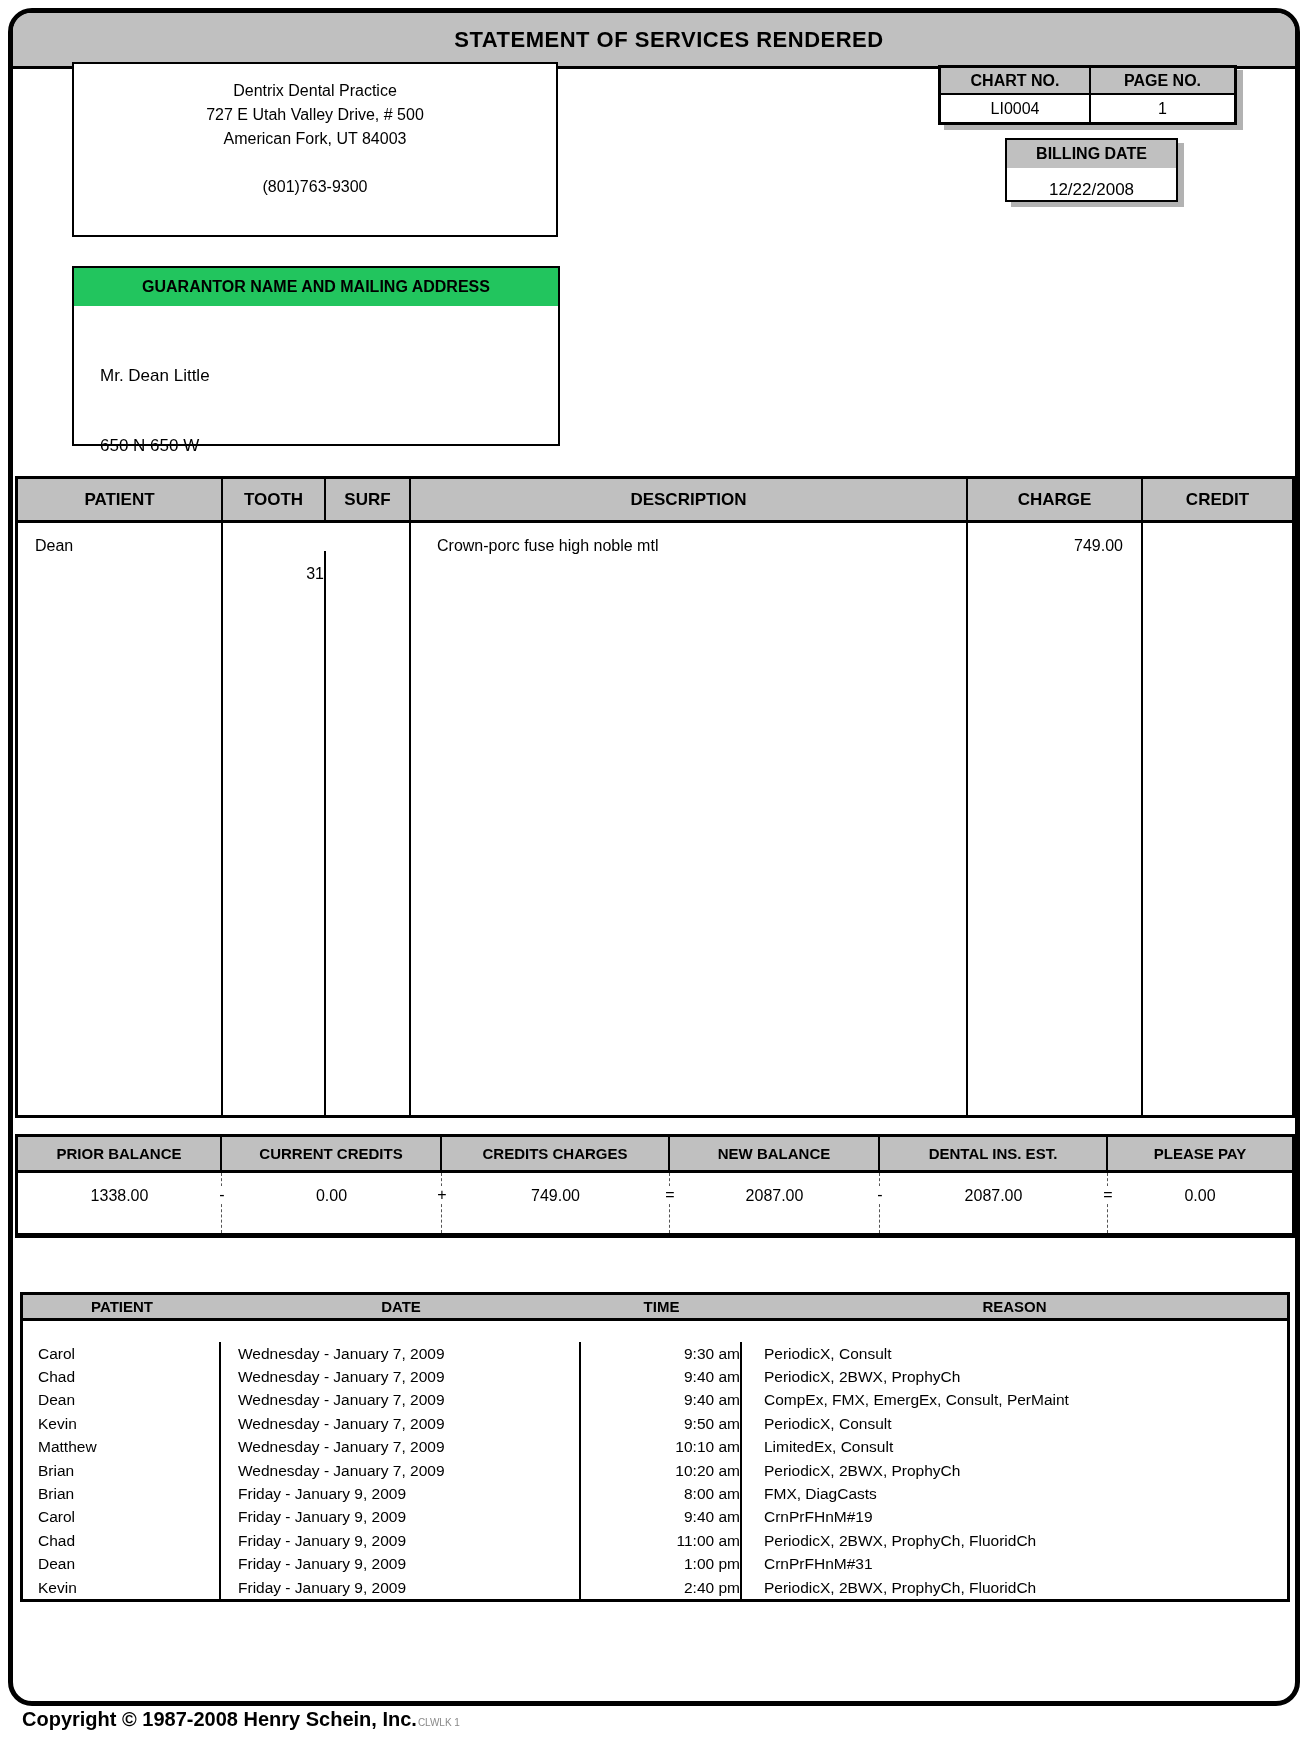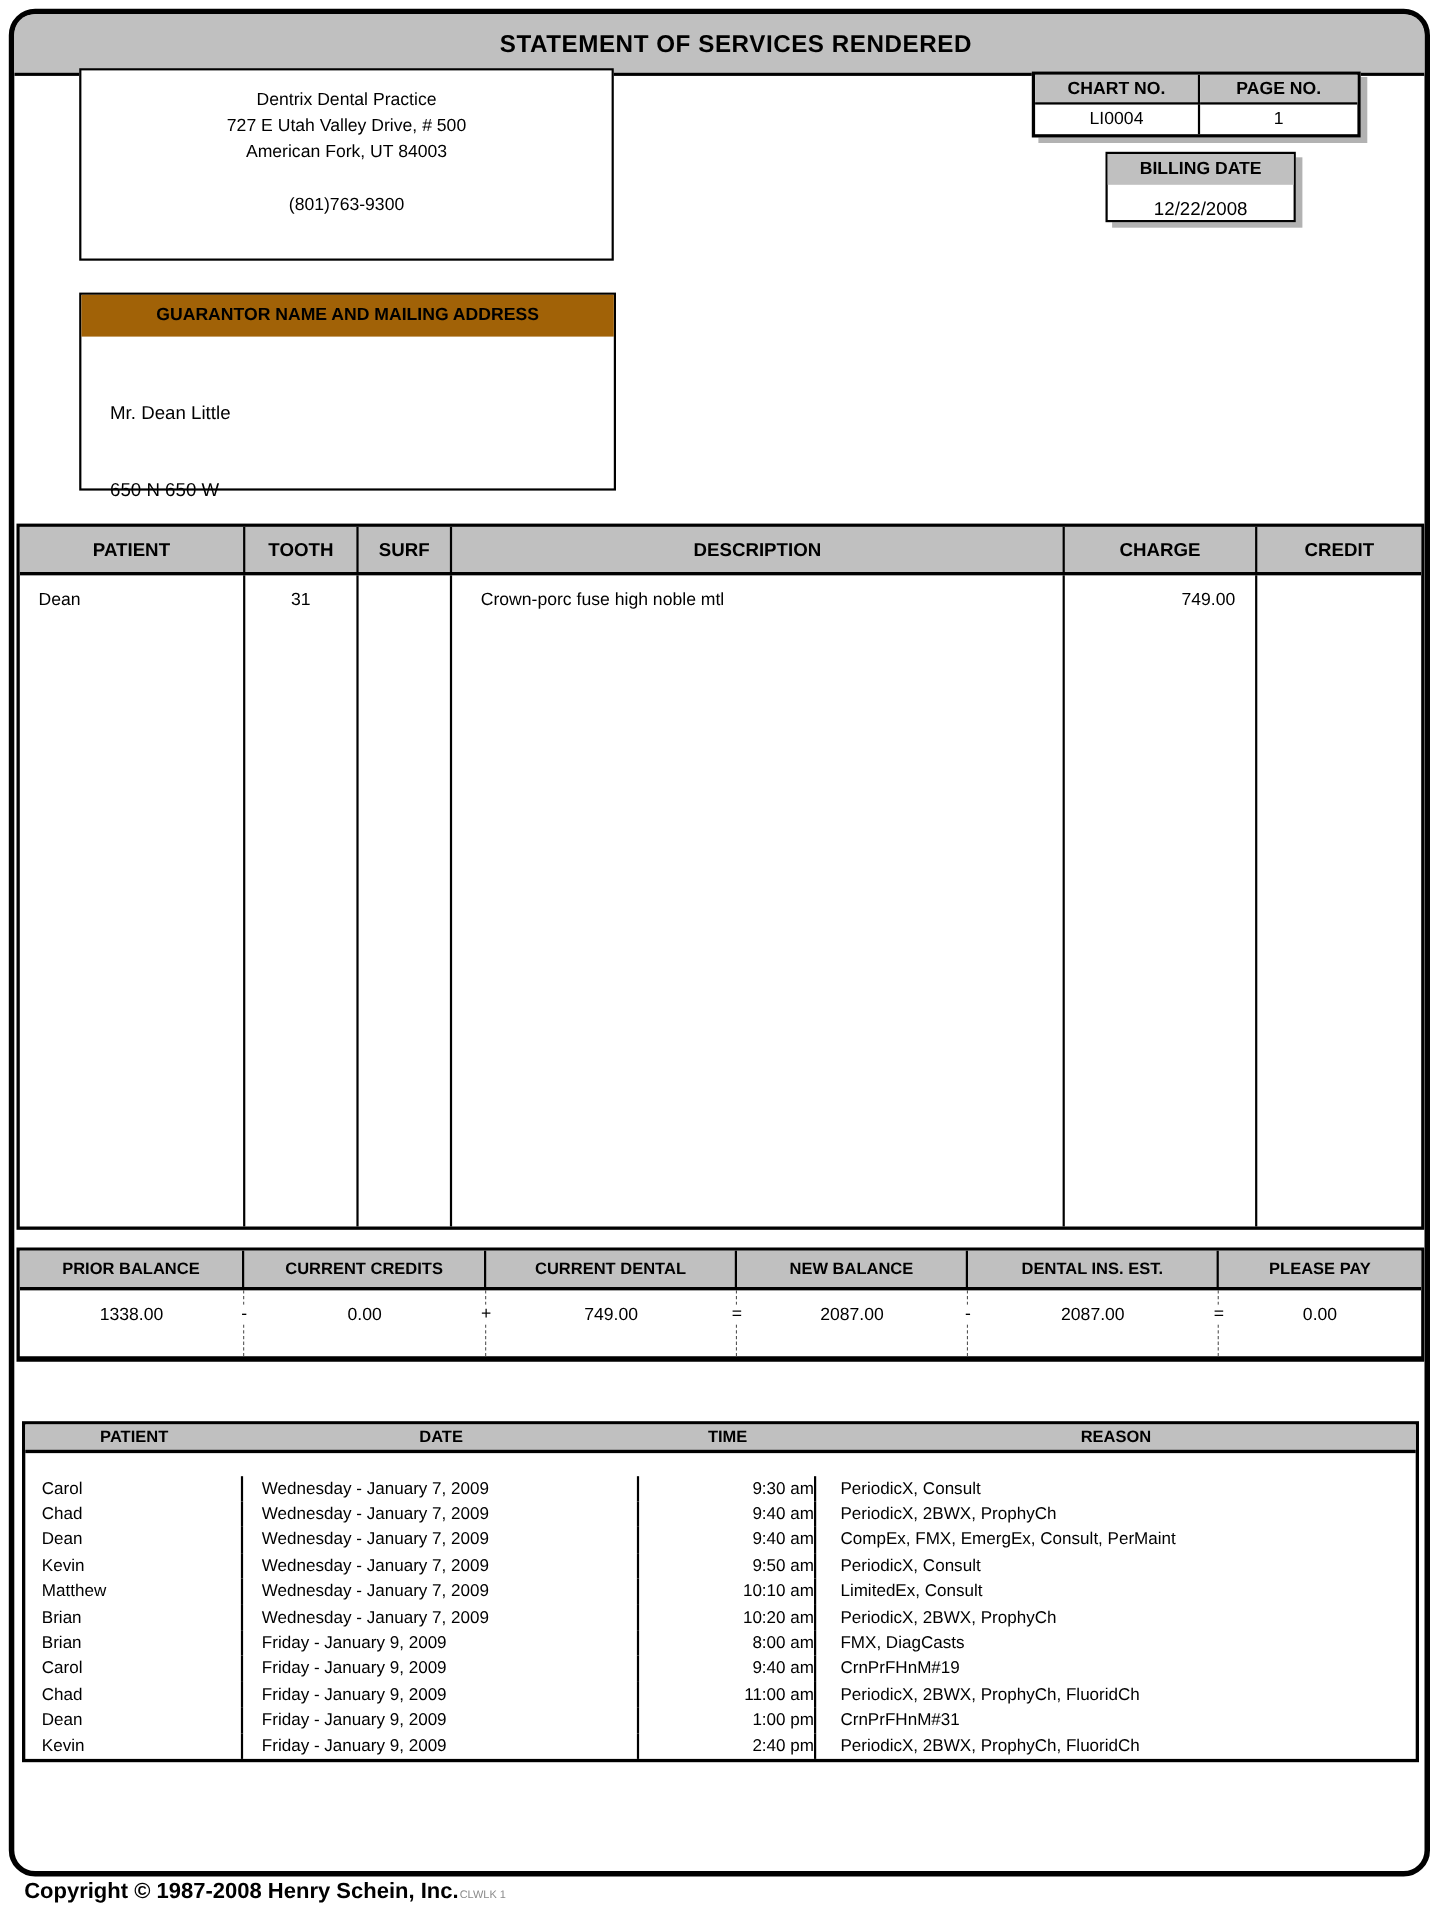--- a/index.html
+++ b/index.html
@@ -35,38 +35,38 @@
   
   .billing-box { position:absolute; left:1005px; top:138px; width:173px; height:64px;
                  border:2px solid #000; background:#fff; box-shadow:6px 5px 0 #b2b2b2; }
   .billing-head { height:28px; background:#c0c0c0; font-weight:bold; font-size:16px;
                   display:flex; align-items:center; justify-content:center; }
   .billing-val { height:44px; font-size:17px; display:flex; align-items:center; justify-content:center; }
 
   
   .guarantor-box { position:absolute; left:72px; top:266px; width:488px; height:180px;
                    border:2px solid #000; background:#fff; }
-  .guarantor-head { height:38px; background:#a16207; font-weight:bold; font-size:16px;
+  .guarantor-head { height:38px; background:#22c55e; font-weight:bold; font-size:16px;
                     display:flex; align-items:center; justify-content:center; }
   .guarantor-body { padding:12px 0 0 26px; }
   .guarantor-body div { font-size:17px; line-height:25px;margin-top:45px; }
 
   
   .services-table { position:absolute; left:15px; top:476px; width:1280px; height:642px;
                     border:3px solid #000; display:flex; flex-direction:column; background:#fff; }
   .sv-header { display:grid; grid-template-columns:205px 103px 85px 557px 175px 1fr;
                height:44px; background:#c0c0c0; border-bottom:3px solid #000; }
   .sv-hcell { display:flex; align-items:center; justify-content:center;
               font-weight:bold; font-size:17px; border-right:2px solid #000; }
   .sv-hcell:nth-child(6) { border-right:none; }
   .sv-body { flex:1; display:grid; grid-template-columns:205px 103px 85px 557px 175px 1fr; }
   .sv-bcell { border-right:2px solid #000; font-size:16px; padding-top:14px; }
   .sv-bcell:nth-child(6) { border-right:none; }
   .sv-bcell.c0 { padding-left:17px; }
-  .sv-bcell.c1 { text-align:center; }
+  .sv-bcell.c1 { text-align:right;margin-top:28px; }
   .sv-bcell.c3 { padding-left:26px; }
   .sv-bcell.c4 { text-align:right; padding-right:18px; }
 
   
   .balance-table { position:absolute; left:15px; top:1134px; width:1280px; height:104px;
                    border:3px solid #000; border-bottom-width:5px;
                    display:flex; flex-direction:column; background:#fff; }
   .bal-header { display:grid; grid-template-columns:204px 220px 228px 210px 228px 1fr;
                 height:36px; background:#c0c0c0; border-bottom:3px solid #000; }
   .bal-hcell { display:flex; align-items:center; justify-content:center;
@@ -154,21 +154,21 @@
         <div class="sv-bcell c3">Crown-porc fuse high noble mtl</div>
         <div class="sv-bcell c4">749.00</div>
         <div class="sv-bcell c5"></div>
       </div>
   </div>
 
   <div class="balance-table">
     <div class="bal-header">
         <div class="bal-hcell">PRIOR BALANCE</div>
         <div class="bal-hcell">CURRENT CREDITS</div>
-        <div class="bal-hcell">CURRENT DENTAL</div>
+        <div class="bal-hcell">CREDITS CHARGES</div>
         <div class="bal-hcell">NEW BALANCE</div>
         <div class="bal-hcell">DENTAL INS. EST.</div>
         <div class="bal-hcell">PLEASE PAY</div>
       </div>
     <div class="bal-values">
         <div class="bal-vcell">1338.00</div>
         <div class="bal-vcell">0.00</div>
         <div class="bal-vcell">749.00</div>
         <div class="bal-vcell">2087.00</div>
         <div class="bal-vcell">2087.00</div>

